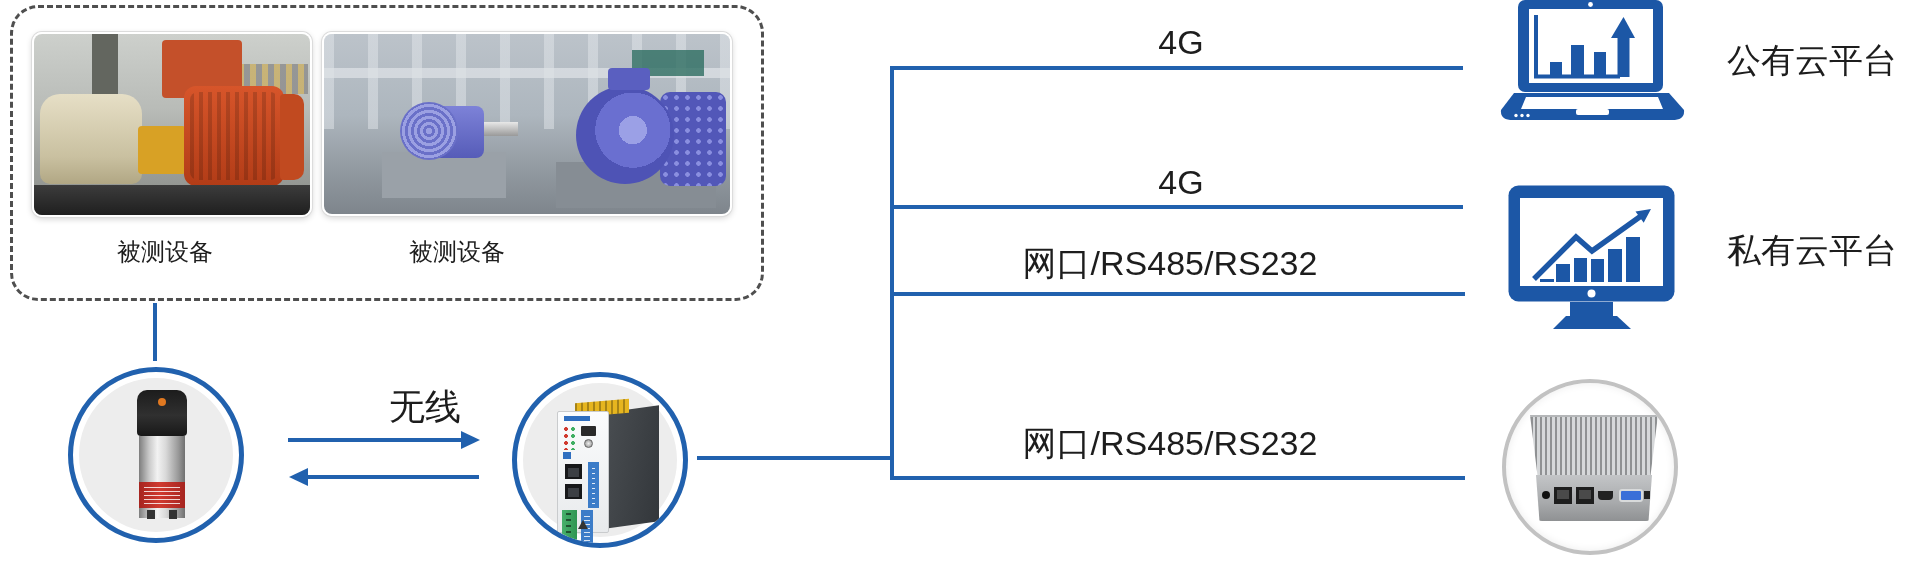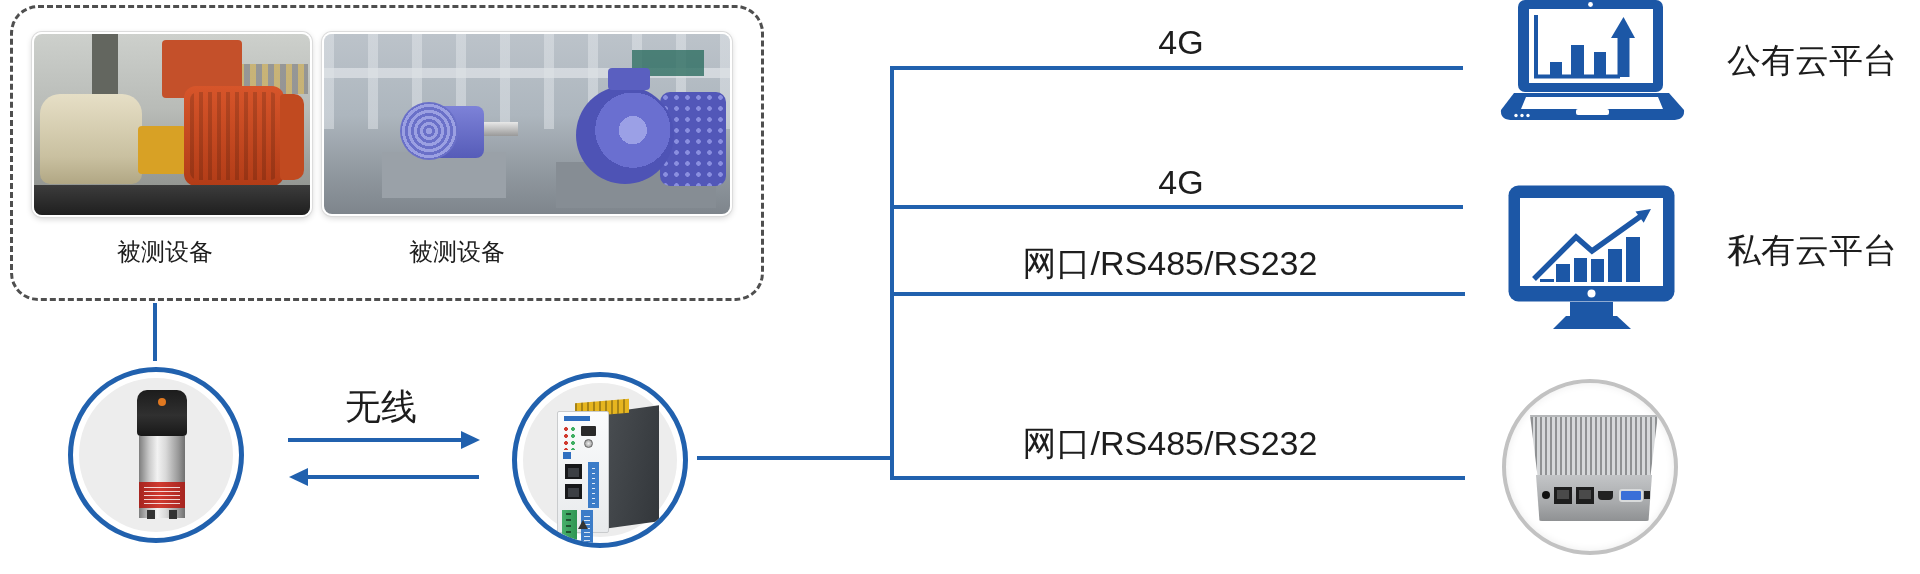--- a/index.html
+++ b/index.html
@@ -12,21 +12,21 @@
   .hline{height:4px;} .vline{width:4px;}
   .arr-shaft{position:absolute;height:4px;background:var(--line-blue,#2161ae);}
   .arr-head-r{position:absolute;width:0;height:0;border-left:19px solid var(--line-blue,#2161ae);
               border-top:9px solid transparent;border-bottom:9px solid transparent;}
   .arr-head-l{position:absolute;width:0;height:0;border-right:19px solid var(--line-blue,#2161ae);
               border-top:9px solid transparent;border-bottom:9px solid transparent;}
 
   
   .lbl{position:absolute;text-align:center;font-size:34px;line-height:44px;height:44px;white-space:nowrap;}
   .lbl-photo{font-size:24px;}
-  .lbl-wireless{font-size:36px;}
+  .lbl-wireless{font-size:36px;text-align:right;}
 
   
   .dash-box{position:absolute;left:10px;top:5px;width:748px;height:290px;
             border:3px dashed var(--dash-gray,#4f4f4f);border-radius:28px;}
 
   
   .photo{position:absolute;border-radius:10px;overflow:hidden;border:2px solid #fff;
          box-shadow:0 0 0 1px #dcdcdc,0 2px 6px rgba(0,0,0,.18);}
   .scene{position:absolute;inset:0;}
   

